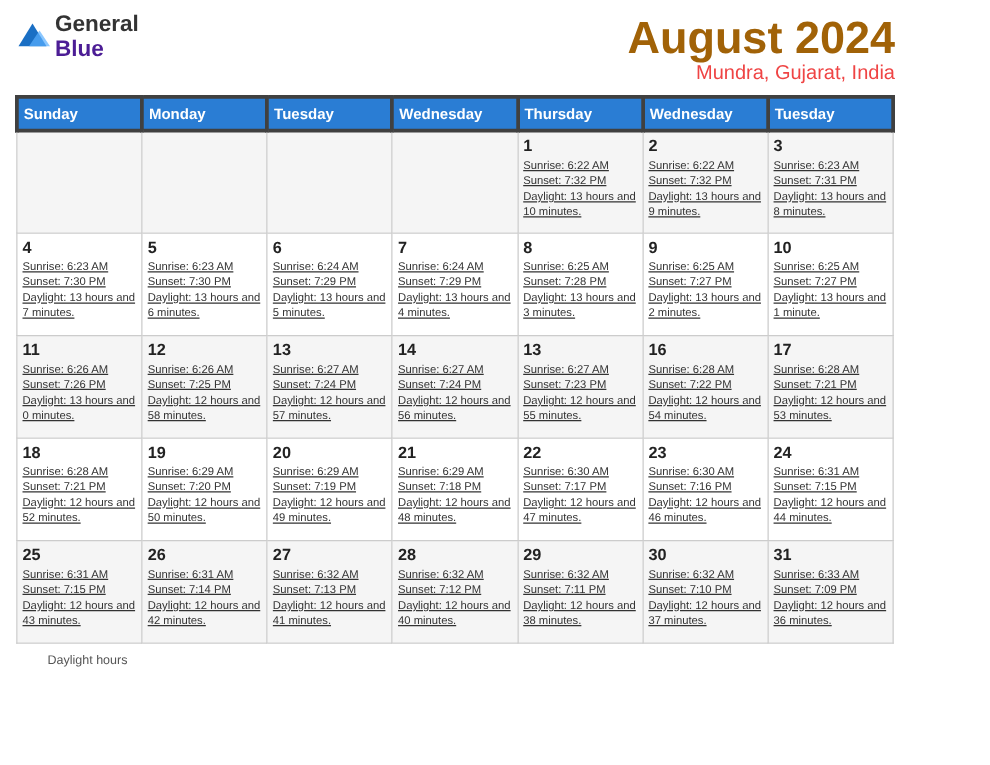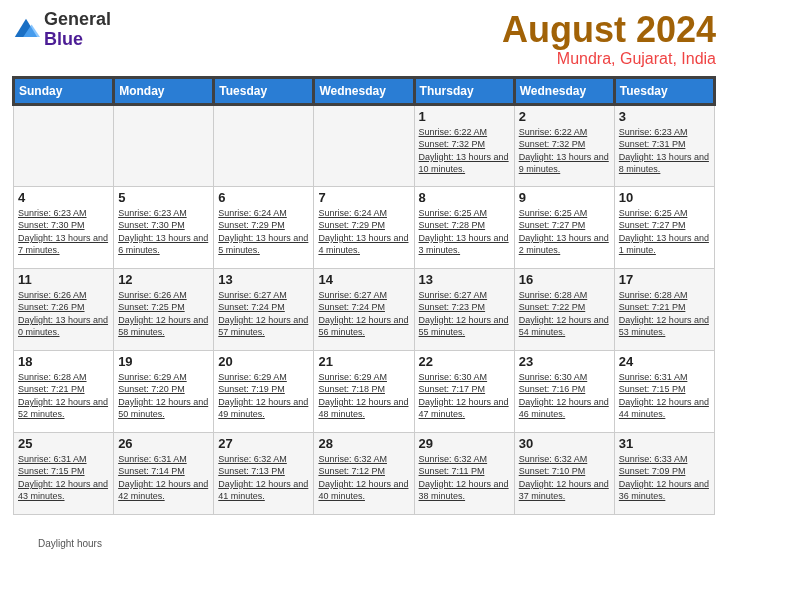--- a/index.html
+++ b/index.html
@@ -84,21 +84,21 @@
       display: block;
       margin-bottom: 2px;
     }
     .cell-content {
       font-size: 9px;
       line-height: 1.4;
       color: #333;
       text-decoration: underline;
     }
     .footer {
-      margin-top: 23px;
+      margin-top: 8px;
       font-size: 10px;
       color: #555;
       padding-left: 26px;
     }
   </style>
 </head>
 <body>
 
 <div class="container">
   <div class="header">

